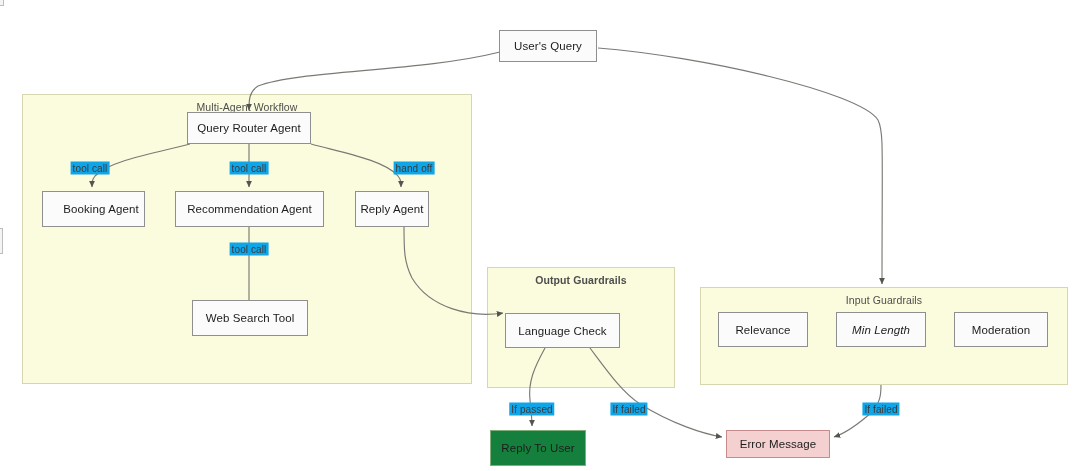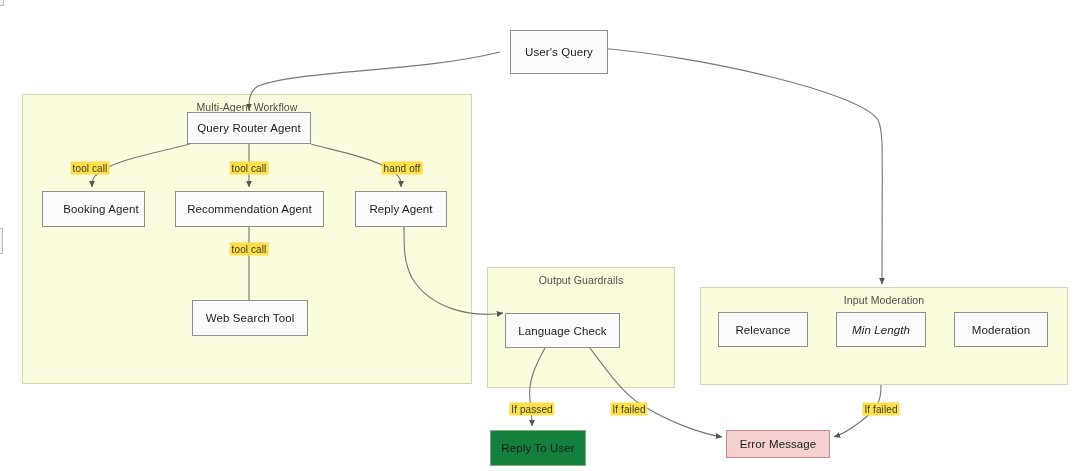--- a/index.html
+++ b/index.html
@@ -32,21 +32,21 @@
     letter-spacing:.1px;
     text-align:center;
   }
   .node.green{background:#15803d;border-color:#7fae7a;}
   .node.red{background:#f5d0d0;border-color:#c88b8b;}
 
   .edge-label{
     position:absolute;
     font-size:10px;
     color:#3a3a3a;
-    background:#fde047;
+    background:#0ea5e9;
     padding:1px 2px;
     white-space:nowrap;
     transform:translate(-50%,-50%);
     letter-spacing:.1px;
   }
   .corner-artifact{
     position:absolute;
     background:#f4f4f4;
     border:1px solid #bdbdbd;
     box-sizing:border-box;
@@ -57,26 +57,26 @@
 
 <div id="canvas">
 
   <div class="corner-artifact" style="left:-8px;top:-6px;width:12px;height:12px;"></div>
   <div class="corner-artifact" style="left:-9px;top:228px;width:12px;height:26px;"></div>
 
   <div class="group" style="left:22px;top:94px;width:450px;height:290px;">
     <div class="group-title">Multi-Agent Workflow</div>
   </div>
 
-  <div class="group" style="left:487px;top:267px;width:188px;height:121px;">
+  <div class="group" style="left:487px;top:267px;width:188px;height:121px;font-weight:bold;">
     <div class="group-title">Output Guardrails</div>
   </div>
 
   <div class="group" style="left:700px;top:287px;width:368px;height:98px;">
-    <div class="group-title">Input Moderation</div>
+    <div class="group-title">Input Guardrails</div>
   </div>
 
   <svg class="edges" viewBox="0 0 1080 471">
     <defs>
       <marker id="arrow" markerWidth="7" markerHeight="7" refX="5.4" refY="3" orient="auto">
         <path d="M0,0.4 L5.6,3 L0,5.6 z" fill="#55554f"></path>
       </marker>
     </defs>
     <g fill="none" stroke="#7a7a75" stroke-width="1.15" marker-end="url(#arrow)">
       <path d="M500,52 C420,72 300,70 258,86 C249,92 249,100 249,110"></path>
@@ -85,37 +85,37 @@
       <path d="M249,144 L249,187"></path>
       <path d="M311,144 C340,152 385,160 398,176 C401,180 401,182 401,187"></path>
       <path d="M249,227 L249,306"></path>
       <path d="M404,227 C404,250 404,262 412,278 C430,308 470,318 503,313"></path>
       <path d="M545,348 C534,368 528,382 530,400 C531,412 532,418 532,426"></path>
       <path d="M590,348 C608,372 622,392 640,404 C672,424 704,434 722,437"></path>
       <path d="M881,385 C881,396 880,402 872,412 C854,428 840,435 834,437"></path>
     </g>
   </svg>
 
-  <div class="node" style="left:510px;top:30px;width:98px;height:44px;">
+  <div class="node" style="left:499px;top:30px;width:98px;height:32px;">
     <span>User's Query</span>
   </div>
 
   <div class="node" style="left:187px;top:112px;width:124px;height:32px;">
     <span>Query Router Agent</span>
   </div>
 
   <div class="node" style="left:42px;top:191px;width:103px;height:36px;padding-left:15px;">
     <span>Booking Agent</span>
   </div>
 
   <div class="node" style="left:175px;top:191px;width:149px;height:36px;">
     <span>Recommendation Agent</span>
   </div>
 
-  <div class="node" style="left:355px;top:191px;width:92px;height:36px;">
+  <div class="node" style="left:355px;top:191px;width:74px;height:36px;">
     <span>Reply Agent</span>
   </div>
 
   <div class="node" style="left:192px;top:300px;width:116px;height:36px;">
     <span>Web Search Tool</span>
   </div>
 
   <div class="node" style="left:505px;top:313px;width:115px;height:35px;">
     <span>Language Check</span>
   </div>
@@ -135,19 +135,19 @@
   <div class="node green" style="left:490px;top:430px;width:96px;height:36px;">
     <span>Reply To User</span>
   </div>
 
   <div class="node red" style="left:726px;top:430px;width:104px;height:28px;">
     <span>Error Message</span>
   </div>
 
   <div class="edge-label" style="left:90px;top:168px;">tool call</div>
   <div class="edge-label" style="left:249px;top:168px;">tool call</div>
-  <div class="edge-label" style="left:402px;top:168px;">hand off</div>
+  <div class="edge-label" style="left:414px;top:168px;">hand off</div>
   <div class="edge-label" style="left:249px;top:249px;">tool call</div>
   <div class="edge-label" style="left:532px;top:409px;">If passed</div>
   <div class="edge-label" style="left:629px;top:409px;">If failed</div>
   <div class="edge-label" style="left:881px;top:409px;">If failed</div>
 
 </div>
 
 </body></html>

